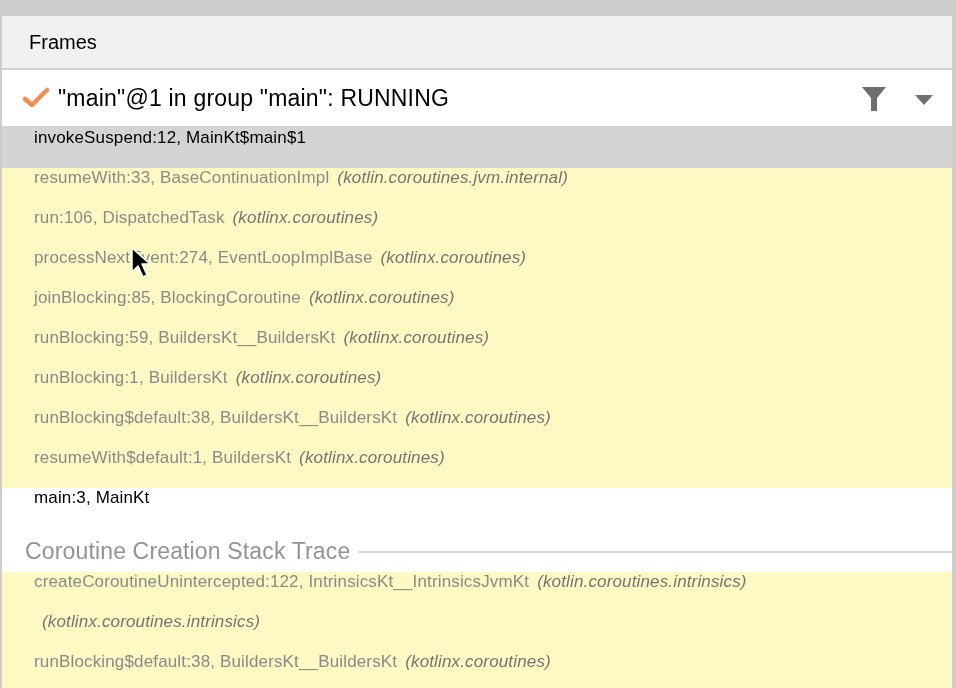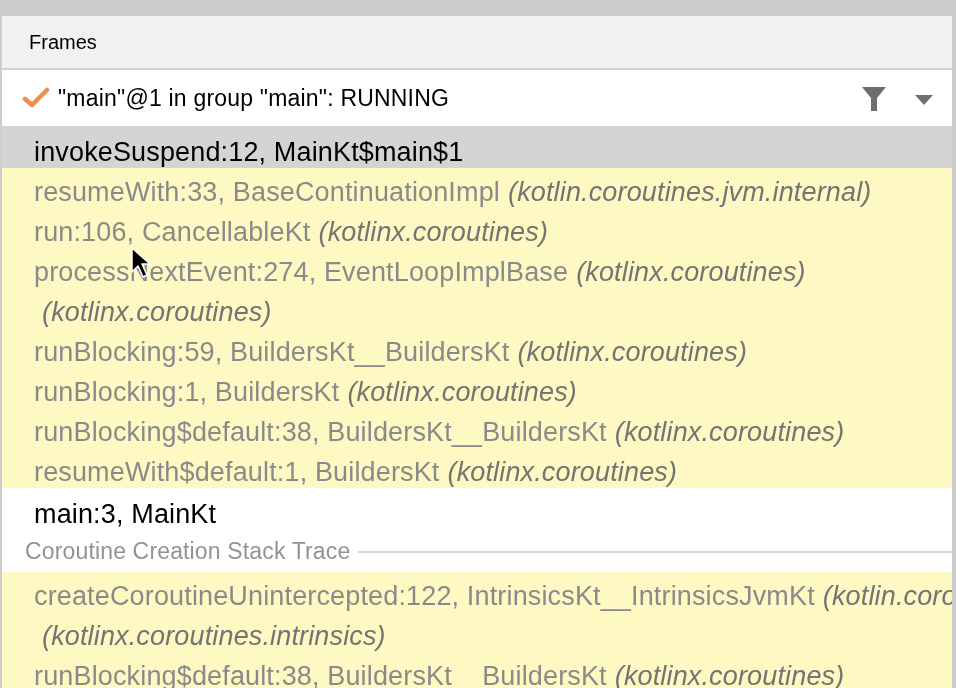--- a/index.html
+++ b/index.html
@@ -22,22 +22,22 @@
     height: 56px; background: #ffffff;
     border-bottom: 2px solid #d2d2d2;
     display: flex; align-items: center; position: relative;
   }
   .thread-row .check { margin-left: 20px; width: 28px; height: 24px; }
   .thread-row .thread-label { margin-left: 8px; font-size: 23px; color: #000; letter-spacing: 0.2px; }
   .thread-row .filter { position: absolute; left: 858px; top: 16px; width: 28px; height: 26px; cursor: pointer; }
   .thread-row .dropdown { position: absolute; left: 912px; top: 24px; width: 20px; height: 12px; cursor: pointer; }
   .frames { }
   .frame {
-    height: 40px; display: flex; align-items: flex-end; padding-left: 32px;
-    font-size: 27px; white-space: nowrap; letter-spacing: 0.15px;
+    height: 40px; display: flex; align-items: flex-start; padding-left: 32px;
+    font-size: 17px; white-space: nowrap; letter-spacing: 0.15px;
   }
   .frame.selected { background: #d4d4d4; color: #000; }
   .frame.lib { background: #fef9c3; color: #8a8a8a; }
   .frame.user { background: #ffffff; color: #000; height: 42px; }
   .frame .pkg { font-style: italic; color: #747474; margin-left: 8px; }
   .sep-row {
     height: 42px; display: flex; align-items: center; background: #ffffff;
     padding-left: 23px;
   }
   .sep-row .sep-label { font-size: 23px; color: #939393; white-space: nowrap; letter-spacing: 0.15px; }
@@ -68,28 +68,29 @@
 
   <div class="frames">
     <div class="frame selected">
       <span>invokeSuspend:12, MainKt$main$1</span>
     </div>
     <div class="frame lib">
       <span>resumeWith:33, BaseContinuationImpl</span>
       <span class="pkg">(kotlin.coroutines.jvm.internal)</span>
     </div>
     <div class="frame lib">
-      <span>run:106, CancellableKt</span>
+      <span>run:106, DispatchedTask</span>
       <span class="pkg">(kotlinx.coroutines)</span>
     </div>
     <div class="frame lib">
       <span>processNextEvent:274, EventLoopImplBase</span>
       <span class="pkg">(kotlinx.coroutines)</span>
     </div>
     <div class="frame lib">
+      <span>joinBlocking:85, BlockingCoroutine</span>
       <span class="pkg">(kotlinx.coroutines)</span>
     </div>
     <div class="frame lib">
       <span>runBlocking:59, BuildersKt__BuildersKt</span>
       <span class="pkg">(kotlinx.coroutines)</span>
     </div>
     <div class="frame lib">
       <span>runBlocking:1, BuildersKt</span>
       <span class="pkg">(kotlinx.coroutines)</span>
     </div>

